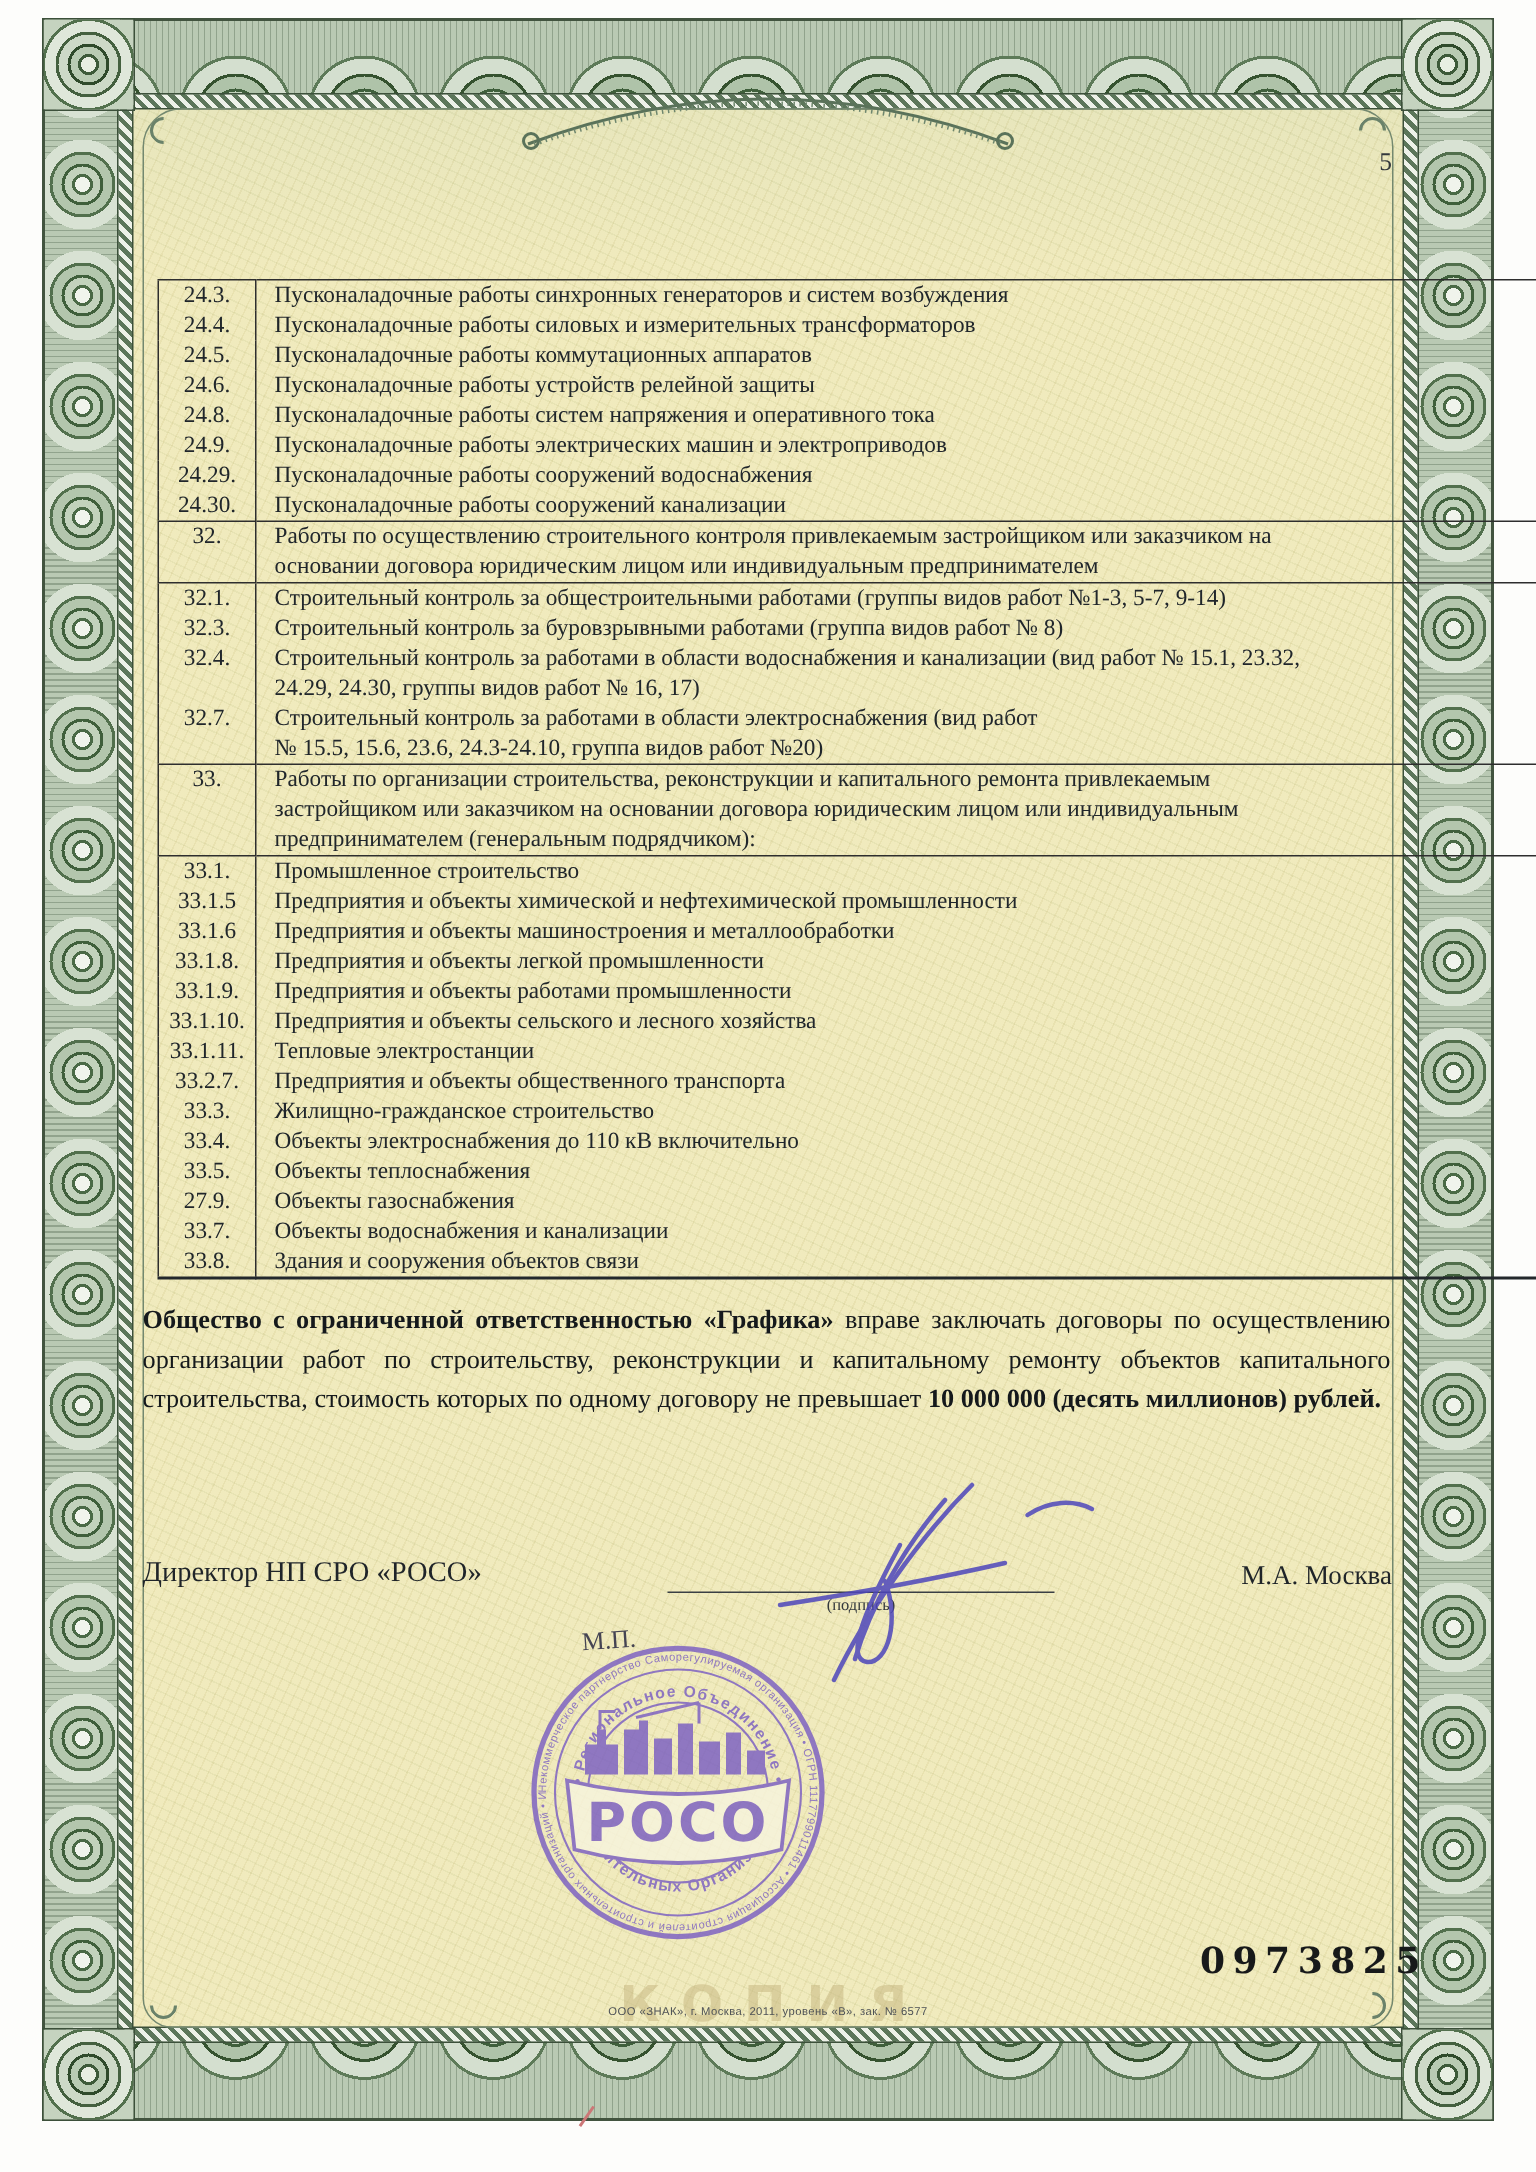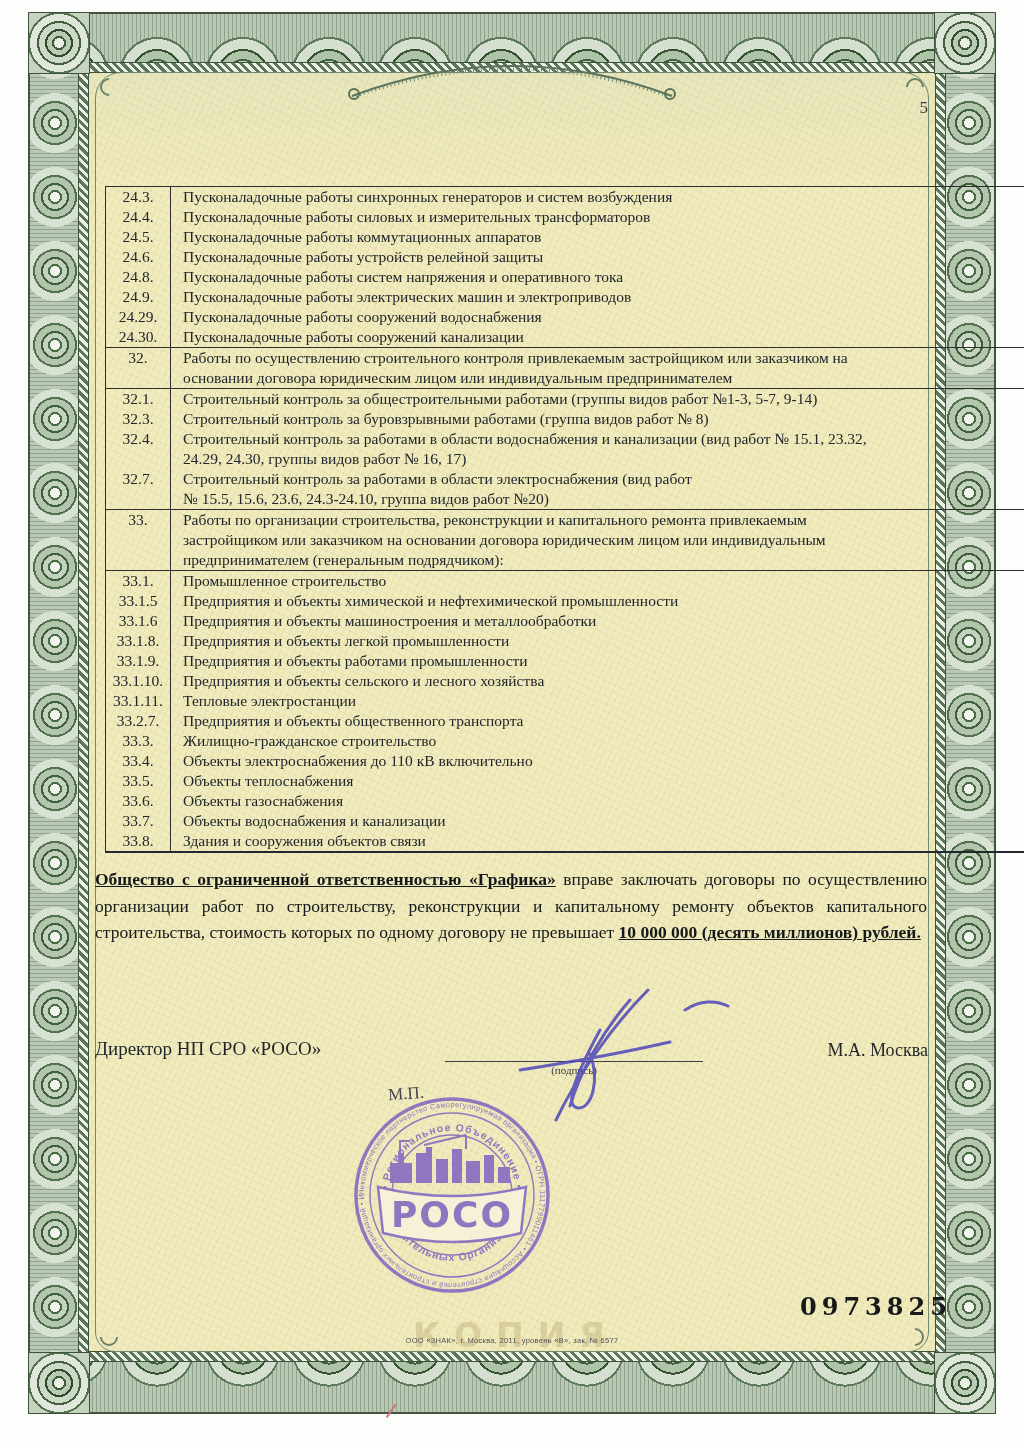--- a/index.html
+++ b/index.html
@@ -48,21 +48,21 @@
   
   .page-number{position:absolute;right:96px;top:98px;font-size:17px;color:#33383c;}
   .doc-table{position:absolute;left:105px;top:186px;width:994px;border-collapse:collapse;
     font-size:15.5px;line-height:20px;color:#20262b;border:1.5px solid #2e2e2e;border-bottom:2.5px solid #23282c;}
   .doc-table tbody{border-top:1.5px solid #2e2e2e;}
   .doc-table td{padding:0;vertical-align:top;}
   .doc-table td.num{width:64px;text-align:center;border-right:1.5px solid #2e2e2e;}
   .doc-table td.desc{padding-left:12px;padding-right:8px;white-space:pre-line;}
   .statement{position:absolute;left:95px;right:97px;top:866px;margin:0;
     font-size:17.5px;line-height:26.5px;text-align:justify;color:#15191c;}
-  .statement .b{font-weight:bold;text-decoration:underline;}
+  .statement .b{font-weight:bold;}
   .sig-title{position:absolute;left:95px;top:1038px;font-size:19px;font-family:Liberation Serif, serif;}
   .sig-line{position:absolute;left:445px;top:1040px;width:258px;height:21px;border-bottom:1.5px solid #3a3f44;}
   .sig-caption{position:absolute;left:445px;top:1064px;width:258px;text-align:center;font-size:11px;color:#33383c;}
   .sig-name{position:absolute;right:96px;top:1040px;font-size:18px;}
   .seal-mark{position:absolute;left:388px;top:1084px;font-size:17px;color:rgba(40,40,65,.85);transform:rotate(-4deg);}
   .signature-ink{position:absolute;left:480px;top:982px;z-index:6;}
   .stamp{position:absolute;left:340px;top:1083px;z-index:5;opacity:.82;}
   .serial{position:absolute;left:800px;top:1276px;font-family:"DejaVu Serif",serif;font-weight:bold;
     font-size:24px;letter-spacing:5px;color:#17191a;margin-top:16px;}
   .watermark{position:absolute;left:413px;top:1316px;font-family:"DejaVu Sans",sans-serif;font-weight:bold;
@@ -216,21 +216,21 @@
         </tr>
         <tr>
           <td class="num">33.4.</td>
           <td class="desc">Объекты электроснабжения до 110 кВ включительно</td>
         </tr>
         <tr>
           <td class="num">33.5.</td>
           <td class="desc">Объекты теплоснабжения</td>
         </tr>
         <tr>
-          <td class="num">33.6.</td>
+          <td class="num">27.9.</td>
           <td class="desc">Объекты газоснабжения</td>
         </tr>
         <tr>
           <td class="num">33.7.</td>
           <td class="desc">Объекты водоснабжения и канализации</td>
         </tr>
         <tr>
           <td class="num">33.8.</td>
           <td class="desc">Здания и сооружения объектов связи</td>
         </tr>

